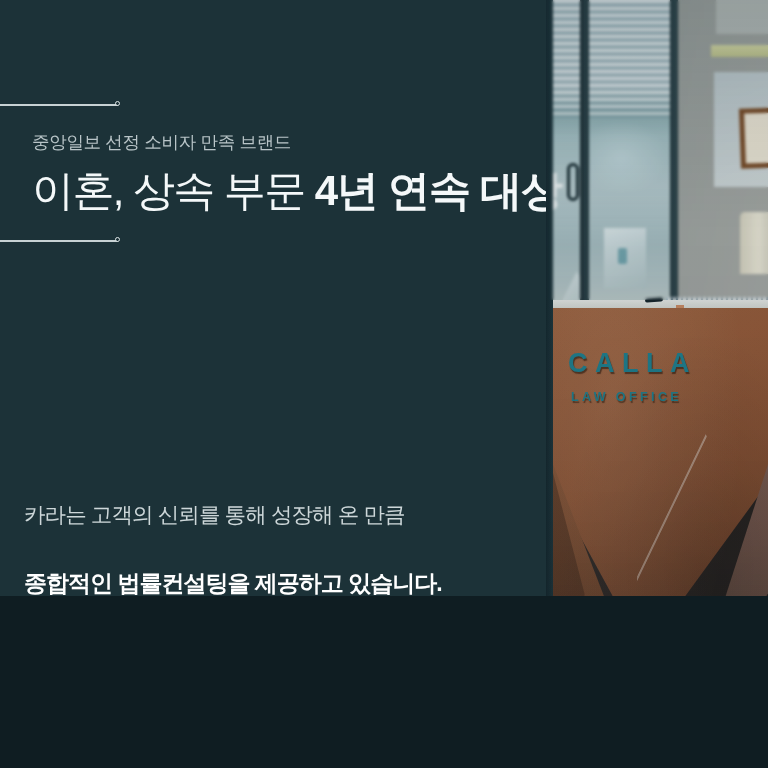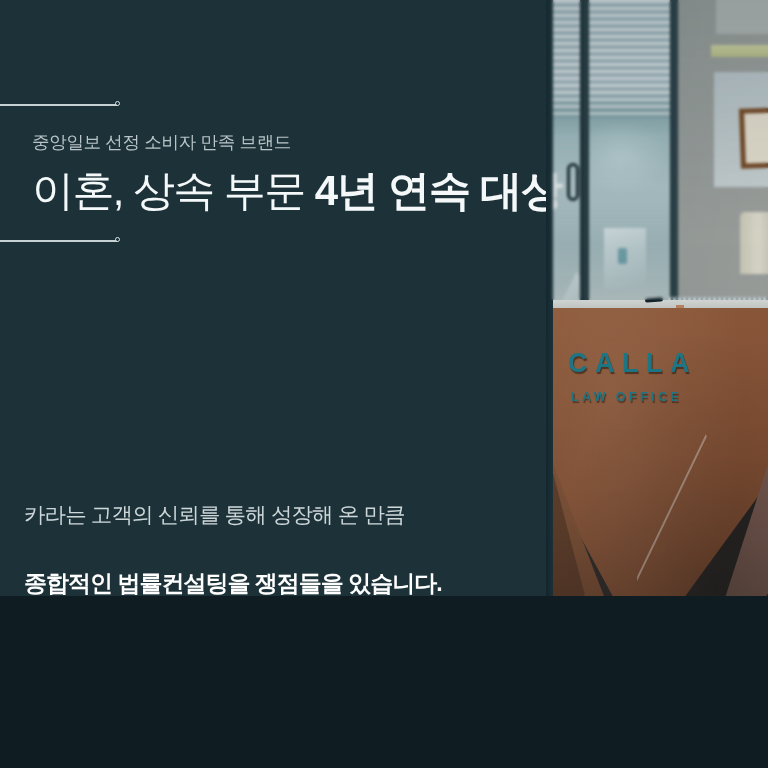--- a/index.html
+++ b/index.html
@@ -408,17 +408,17 @@
       <div class="divider">
         <div class="rule"></div>
         <div class="dot"></div>
       </div>
       <div class="award-block">
       </div>
     </div>
 
     <div class="body-copy">
       <div class="body-line">카라는 고객의 신뢰를 통해 성장해 온 만큼</div>
-      <div class="closing">종합적인 법률컨설팅을 쟁점들을 있습니다.</div>
+      <div class="closing">종합적인 법률컨설팅을 제공하고 있습니다.</div>
     </div>
 
   </div>
 </div>
 
 </body></html>

